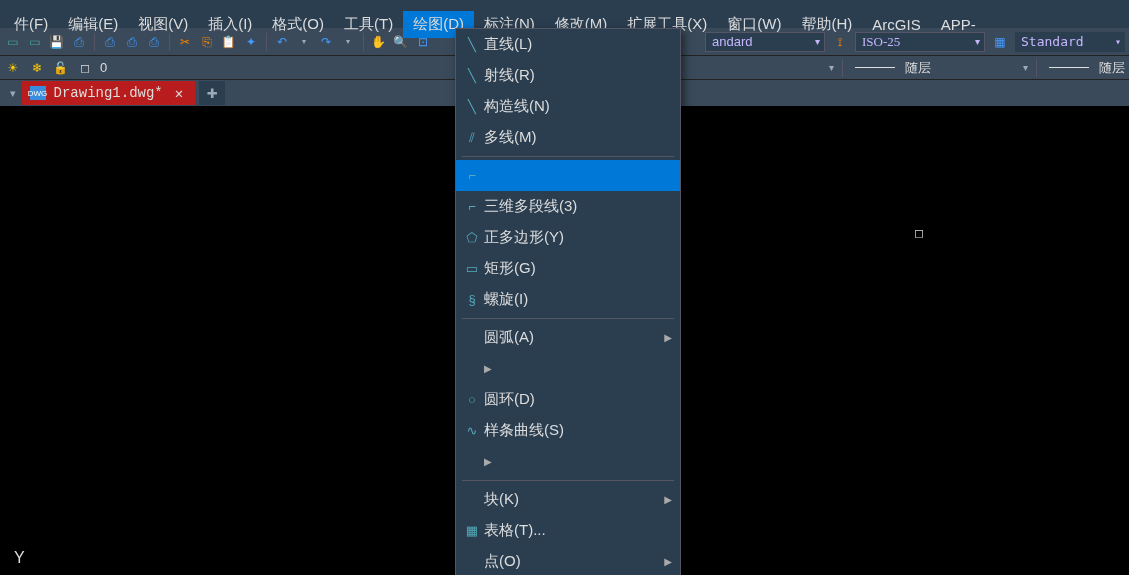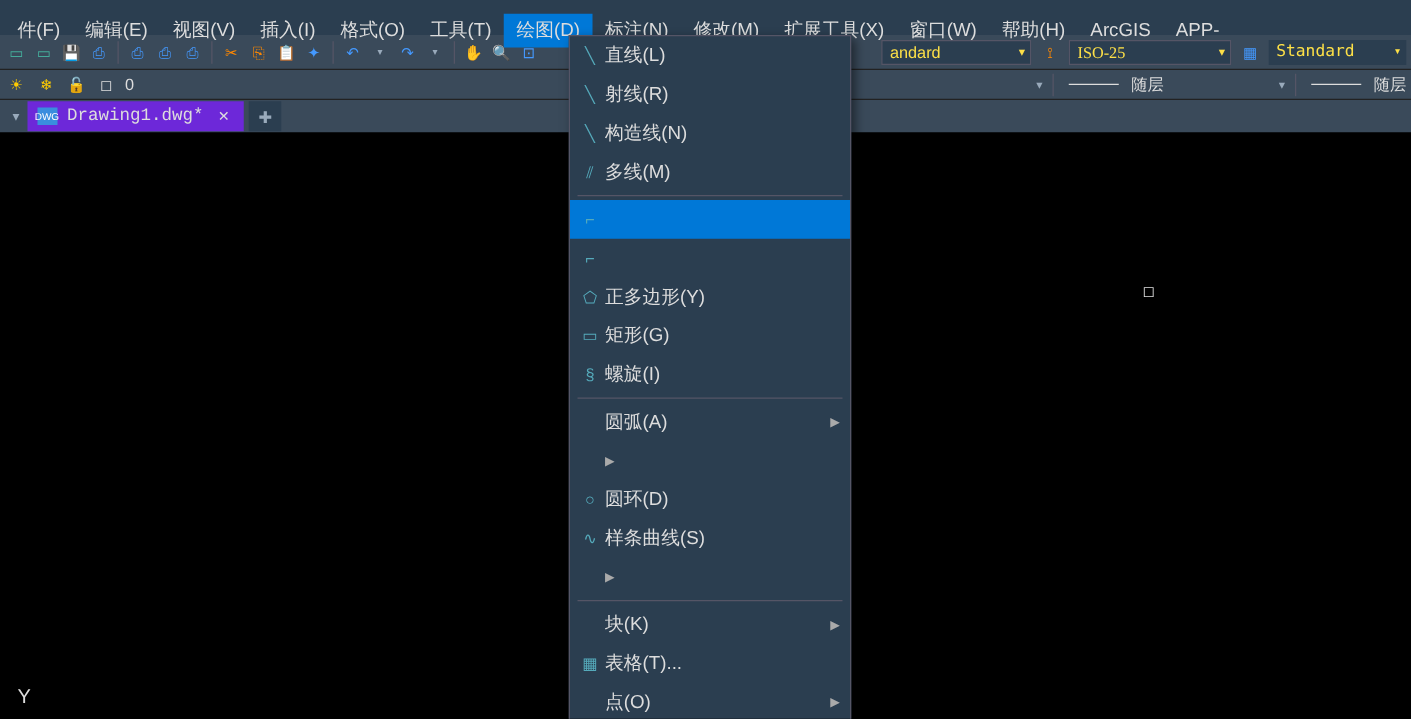--- a/index.html
+++ b/index.html
@@ -47,21 +47,21 @@
       height: 18px;
       display: flex;
       align-items: center;
       justify-content: center;
       font-size: 12px;
       cursor: pointer;
     }
     .tool-sep { width: 1px; height: 18px; background: #556; margin: 0 2px; }
     .dropdown-sel {
       background: #2b3e50;
-      color: #fde047;
+      color: #c4b5fd;
       border: 1px solid #556;
       height: 20px;
       padding: 0 18px 0 6px;
       font-size: 13px;
       position: relative;
       display: flex;
       align-items: center;
     }
     .dropdown-sel::after {
       content: "▾";
@@ -84,21 +84,21 @@
     
     .tabbar {
       background: #3a4a5a;
       height: 26px;
       display: flex;
       align-items: center;
       padding-left: 4px;
     }
     .chev { color: #9ab; font-size: 11px; padding: 0 6px; cursor: pointer; }
     .filetab {
-      background: #6d28d9;
+      background: #b91c1c;
       height: 24px;
       display: flex;
       align-items: center;
       padding: 0 8px;
       gap: 8px;
       font-family: "Courier New", monospace;
       font-size: 14px;
     }
     .filetab .fileicon {
       width: 16px; height: 14px; background: #3a8dde;
@@ -285,20 +285,21 @@
     <div class="dd-item">
       <span class="dd-icon">⫽</span>
       <span class="dd-label">多线(M)</span>
     </div>
     <div class="dd-sep"></div>
     <div class="dd-item highlighted">
       <span class="dd-icon">⌐</span>
     </div>
     <div class="dd-item">
       <span class="dd-icon">⌐</span>
+      <span class="dd-label">三维多段线(3)</span>
     </div>
     <div class="dd-item">
       <span class="dd-icon">⬠</span>
       <span class="dd-label">正多边形(Y)</span>
     </div>
     <div class="dd-item">
       <span class="dd-icon">▭</span>
       <span class="dd-label">矩形(G)</span>
     </div>
     <div class="dd-item">

